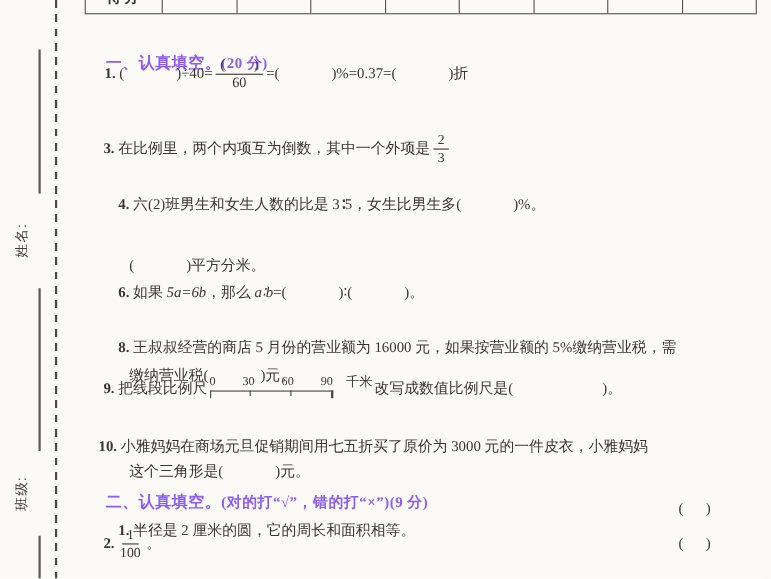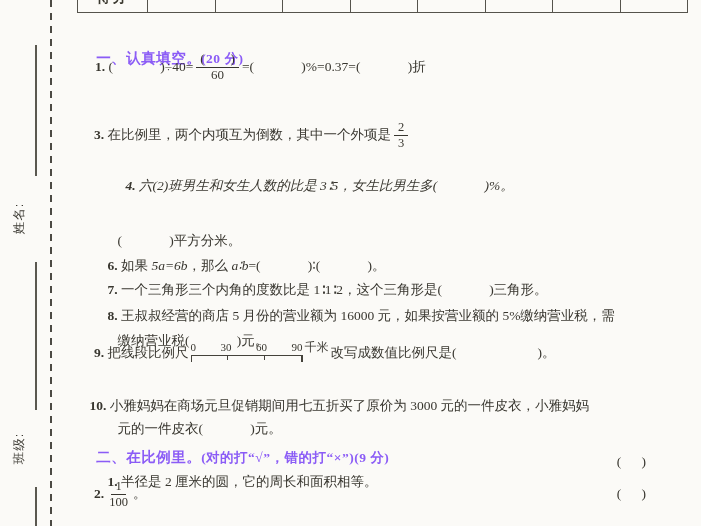--- a/index.html
+++ b/index.html
@@ -52,21 +52,21 @@
   }
   .frac .fnum{border-bottom:1px solid #38362f; padding:0 4px;}
   .frac .fden{padding:0 2px;}
   
   .jrow{position:absolute; width:552px;}
   .janswer{position:absolute; right:0; top:0; white-space:pre;}
   
   .scalebar{display:inline-flex; flex-direction:column; margin:0 2px; vertical-align:bottom;}
   .sb-top{display:flex; align-items:flex-end;}
   .sb-nums{display:flex; justify-content:space-between; width:112px; font-size:11px; line-height:1.2;}
-  .sb-unit{font-size:12px; line-height:1.1; margin-left:2px;}
+  .sb-unit{font-size:12px; line-height:1.1; margin-left:12px;}
   .sb-line{position:relative; width:112px; height:7px; border-top:1.3px solid #44423b; margin-top:1px;}
   .sb-line i{position:absolute; top:-1px; width:1.3px; background:#44423b;}
   .sb-line .t0{left:0; height:7px;}
   .sb-line .t1{left:36px; height:5px;}
   .sb-line .t2{left:73px; height:5px;}
   .sb-line .t3{right:0; height:7px;}
 </style>
 </head>
 <body>
 
@@ -112,35 +112,32 @@
 
   <div class="line fx" style="left:94px; top:118px; height:34px;">
     <span class="qnum">3.</span>
     <span> 在比例里，两个内项互为倒数，其中一个外项是</span>
     <span class="frac">
       <span class="fnum">2</span>
       <span class="fden">3</span>
     </span>
   </div>
 
-  <div class="line" style="left:112px; top:156px;font-style:italic;">
+  <div class="line" style="left:94px; top:156px;">
     <span class="qnum">4.</span><span> 六(2)班男生和女生人数的比是 3∶5，女生比男生多(              )%。</span>
   </div>
 
   <div class="line" style="left:104px; top:211px;">
     <span>(              )平方分米。</span>
   </div>
 
   <div class="line" style="left:94px; top:236px;">
     <span class="qnum">6.</span><span> 如果 </span><span class="math">5a=6b</span><span>，那么 </span><span class="math">a∶b</span><span>=(              )∶(              )。</span>
   </div>
 
-  <div class="line" style="left:94px; top:260px;">
-    <span class="qnum">7.</span><span> 一个三角形三个内角的度数比是 1∶1∶2，这个三角形是(              )三角形。</span>
-  </div>
 
   <div class="line" style="left:94px; top:286px;">
     <span class="qnum">8.</span><span> 王叔叔经营的商店 5 月份的营业额为 16000 元，如果按营业额的 5%缴纳营业税，需</span>
   </div>
   <div class="line" style="left:104px; top:311px;">
     <span>缴纳营业税(              )元。</span>
   </div>
 
   <div class="line fx" style="left:94px; top:337px; height:26px; align-items:flex-end;">
     <span class="qnum">9.</span>
@@ -157,25 +154,25 @@
       </span>
       <span class="sb-line"><i class="t0"></i><i class="t1"></i><i class="t2"></i><i class="t3"></i></span>
     </span>
     <span>改写成数值比例尺是(                        )。</span>
   </div>
 
   <div class="line" style="left:76px; top:376px;">
     <span class="qnum">10.</span><span> 小雅妈妈在商场元旦促销期间用七五折买了原价为 3000 元的一件皮衣，小雅妈妈</span>
   </div>
   <div class="line" style="left:104px; top:399px;">
-    <span>元的一件皮衣(              )元。</span>
+    <span>这个三角形是(              )元。</span>
   </div>
 
   <div class="line heading" style="left:78px; top:427px;">
-    <span>二、在比例里。</span><span class="pts">(对的打“√”，错的打“×”)(9 分)</span>
+    <span>二、认真填空。</span><span class="pts">(对的打“√”，错的打“×”)(9 分)</span>
   </div>
 
   <div class="jrow line" style="left:94px; top:452px;">
     <span class="qnum">1.</span><span> 半径是 2 厘米的圆，它的周长和面积相等。</span>
     <span class="janswer">(      )</span>
   </div>
 
   <div class="jrow line fx" style="left:94px; top:477px; height:34px;">
     <span class="qnum">2.</span>
     <span class="frac">

